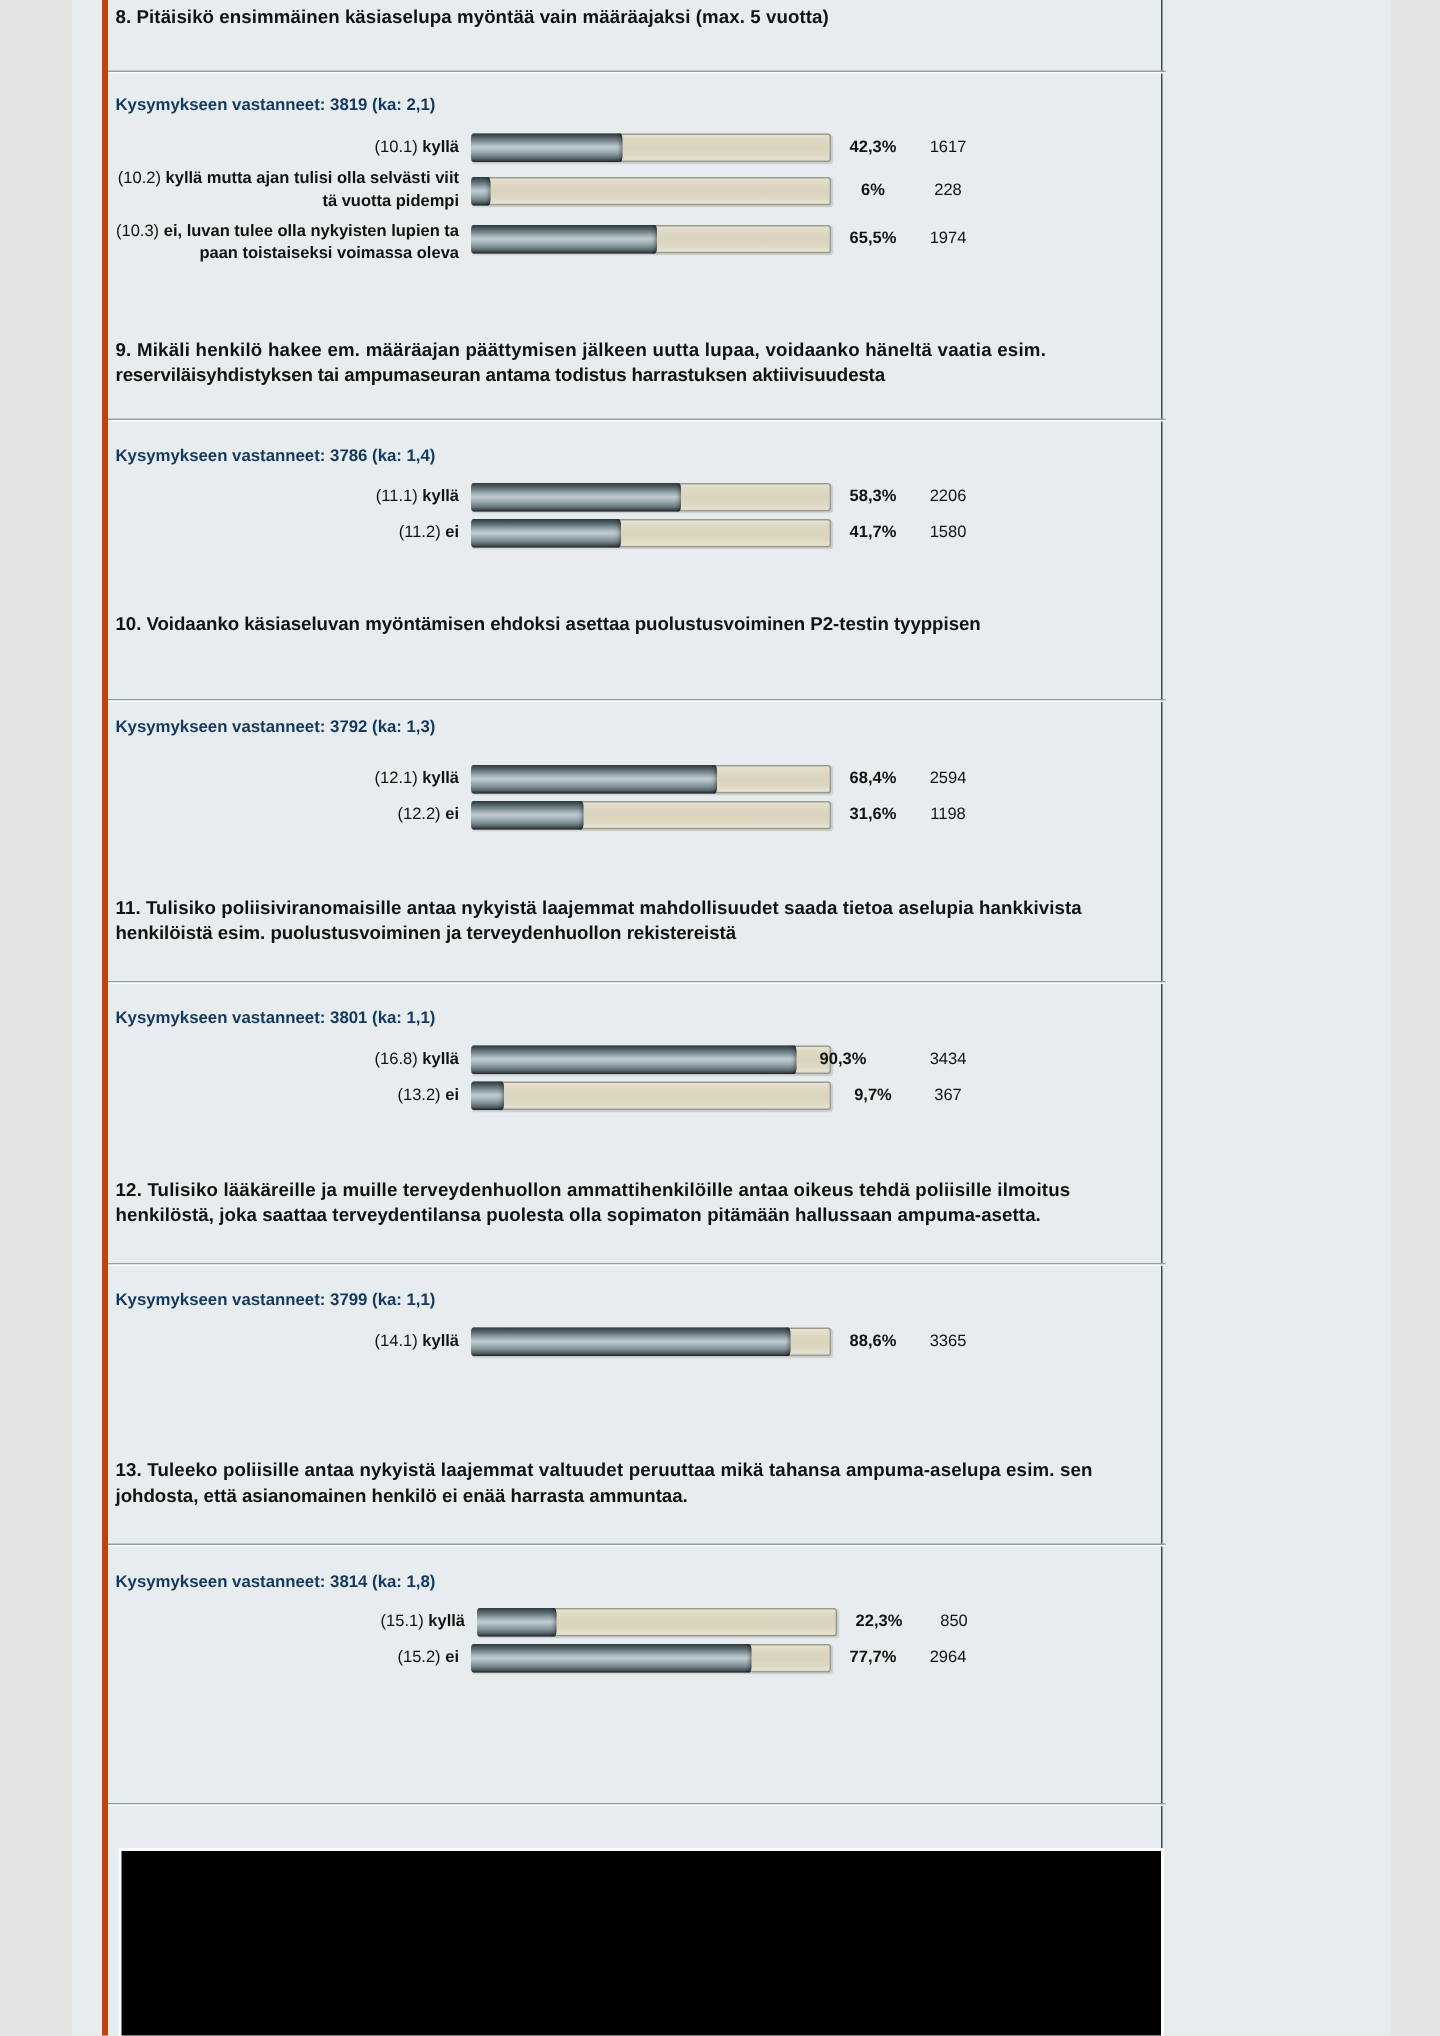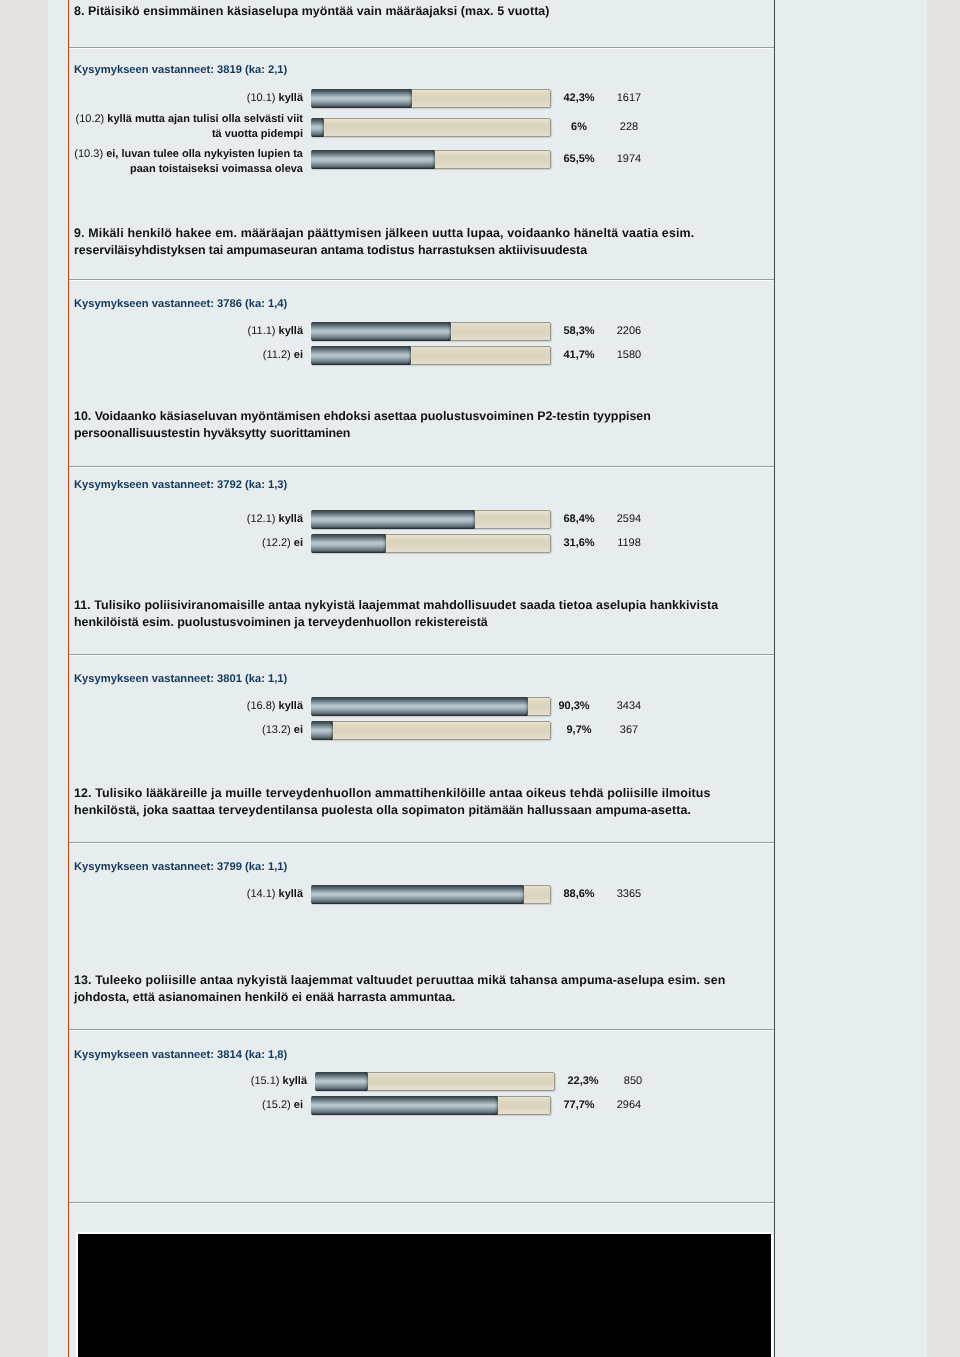--- a/index.html
+++ b/index.html
@@ -2,21 +2,21 @@
 <html><head>
 <meta charset="utf-8">
 <style>
   html,body{margin:0;padding:0;}
   body{width:960px;height:1357px;background:#e5e4e3;
        font-family:"Liberation Sans",sans-serif;overflow:hidden;
        -webkit-font-smoothing:antialiased;text-rendering:geometricPrecision;}
   #page{position:relative;width:960px;height:1357px;}
   .panel{position:absolute;left:48px;top:0;width:879px;height:1357px;background:#e7ecee;}
   .column{position:absolute;left:20px;top:0;width:707px;height:1357px;
-          border-left:1px solid #c2410c;border-right:1px solid #3b4b56;box-sizing:border-box;}
+          border-left:4px solid #c2410c;border-right:1px solid #3b4b56;box-sizing:border-box;}
   .inner{position:absolute;left:0;top:0;width:705px;height:1357px;}
   .sec{position:absolute;left:0;top:0;width:705px;height:1357px;}
   .qhead{position:absolute;left:5px;width:676px;
          font:bold 12.45px/17px "Liberation Sans",sans-serif;color:#111214;}
   .qhead .hl{display:block;}
   .rule{position:absolute;left:0;width:705px;height:0;border-top:1px solid #919fa7;border-bottom:1px solid #fbfcfd;}
   .resp{position:absolute;left:5px;font:bold 11.2px "Liberation Sans",sans-serif;color:#14395e;}
   .row{position:absolute;height:19px;}
   .rlabel{position:absolute;text-align:right;font:11px/15px "Liberation Sans",sans-serif;
           color:#111214;white-space:nowrap;}
@@ -113,21 +113,20 @@
 <div class="track" style="left:242px">
 <div class="fill" style="width: 99.51px;"></div>
 </div>
 <div class="pct" style="left:470px;top:3px;width:80px">41,7%</div>
 <div class="cnt" style="left:520px;top:3px;width:80px">1580</div>
 </div>
 </div>
 <div class="sec">
 <div class="qhead" style="top:408px">
 <span class="hl" style="letter-spacing:-0.024px">10. Voidaanko käsiaseluvan myöntämisen ehdoksi asettaa puolustusvoiminen P2‑testin tyyppisen</span>
-<span class="hl" style="letter-spacing:-0.124px">persoonallisuustestin hyväksytty suorittaminen</span>
 </div>
 <div class="rule" style="top:466px"></div>
 <div class="resp" style="top:479px">Kysymykseen vastanneet: 3792 (ka: 1,3)</div>
 <div class="row" style="top:510px;left:0;width:707px">
 <div class="rlabel" style="right:473px;top:2px">
 <span class="onum">(12.1)</span> 
 <b>kyllä</b>
 </div>
 <div class="track" style="left:242px">
 <div class="fill" style="width: 164.13px;"></div>
@@ -155,21 +154,21 @@
 <div class="rule" style="top:654px"></div>
 <div class="resp" style="top:673px">Kysymykseen vastanneet: 3801 (ka: 1,1)</div>
 <div class="row" style="top:697px;left:0;width:707px">
 <div class="rlabel" style="right:473px;top:2px">
 <span class="onum">(16.8)</span> 
 <b>kyllä</b>
 </div>
 <div class="track" style="left:242px">
 <div class="fill" style="width: 217.13px;"></div>
 </div>
-<div class="pct" style="left:465px;top:3px;width:80px">90,3%</div>
+<div class="pct" style="left:450px;top:3px;width:80px">90,3%</div>
 <div class="cnt" style="left:520px;top:3px;width:80px">3434</div>
 </div>
 <div class="row" style="top:721px;left:0;width:707px">
 <div class="rlabel" style="right:473px;top:2px">
 <span class="onum">(13.2)</span> 
 <b>ei</b>
 </div>
 <div class="track" style="left:242px">
 <div class="fill" style="width: 22.07px;"></div>
 </div>

